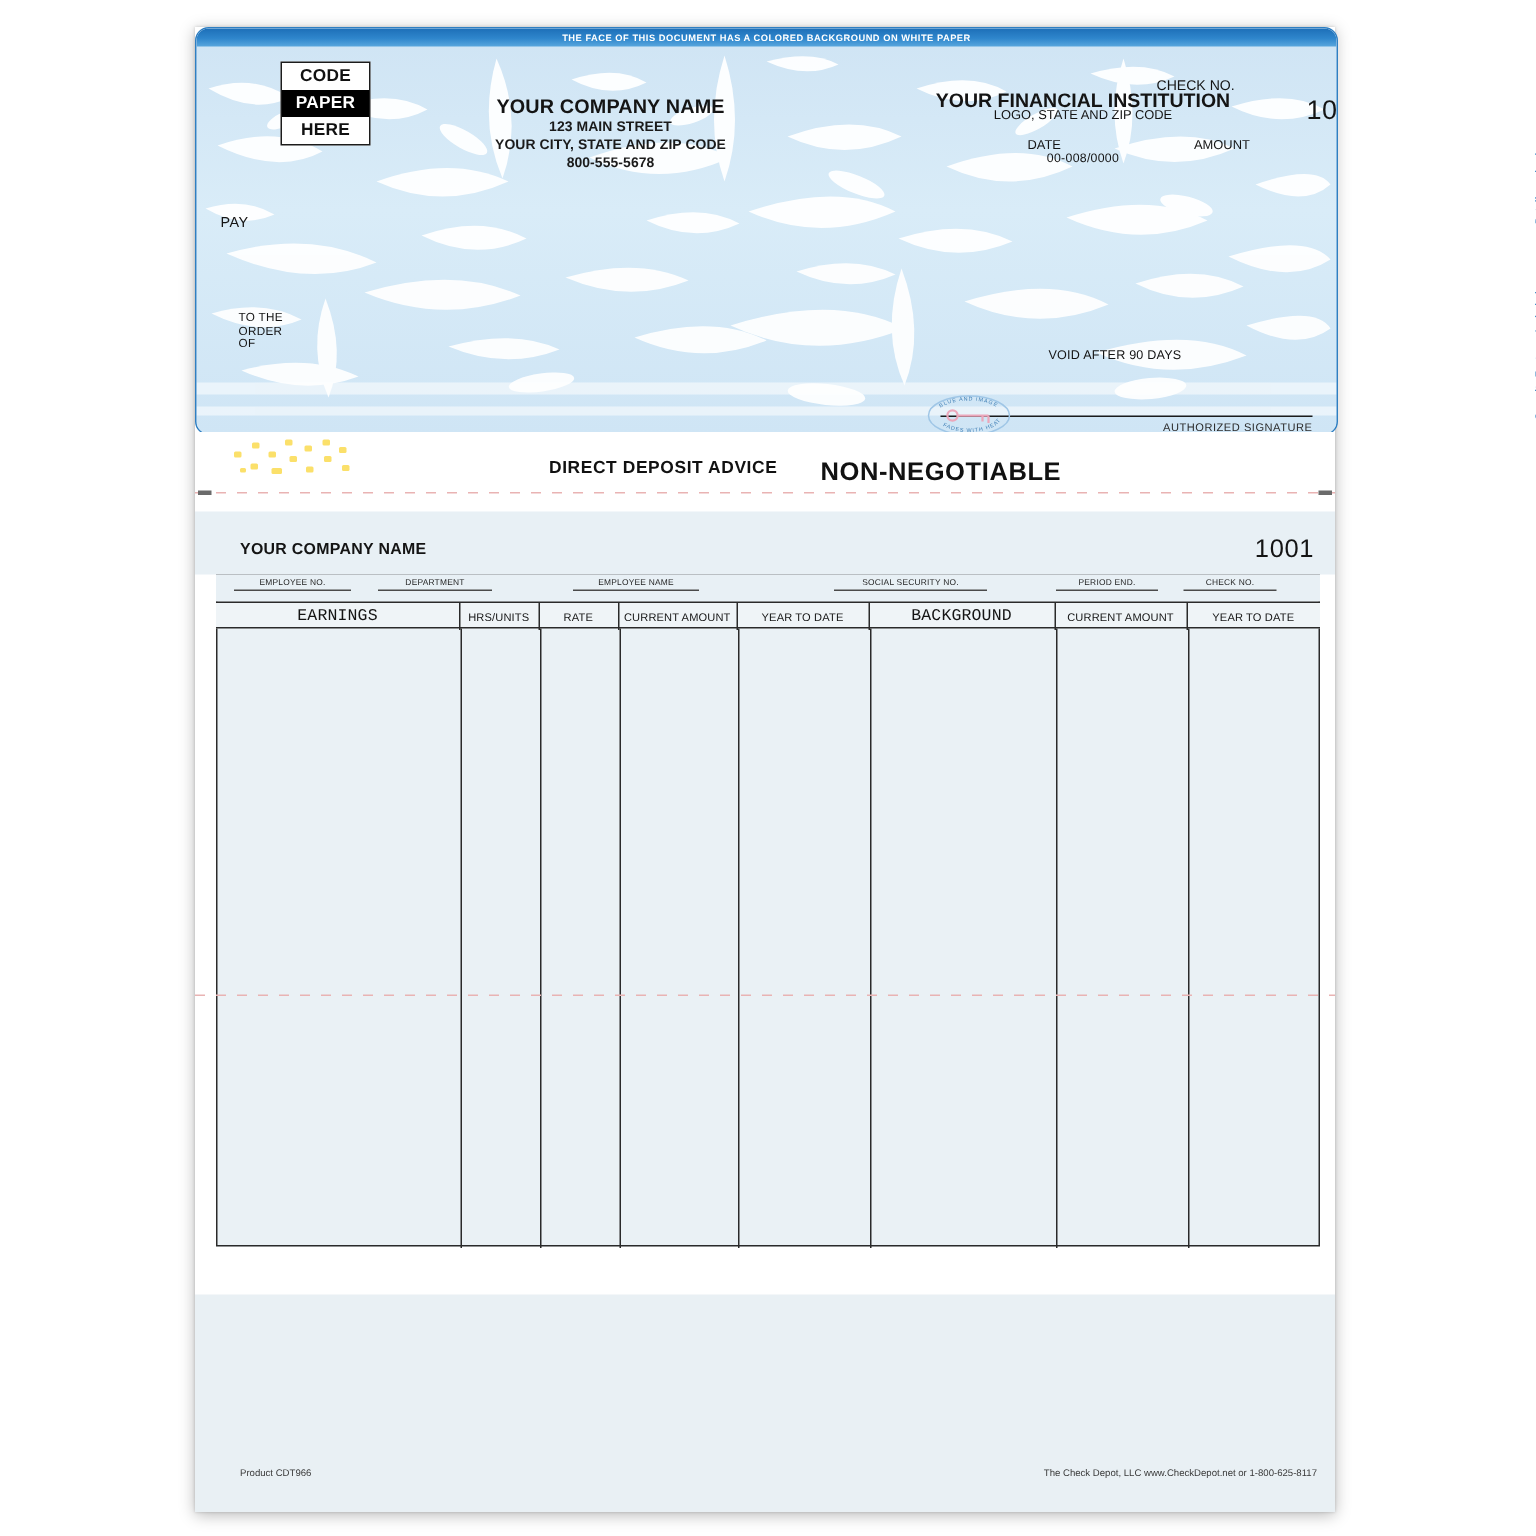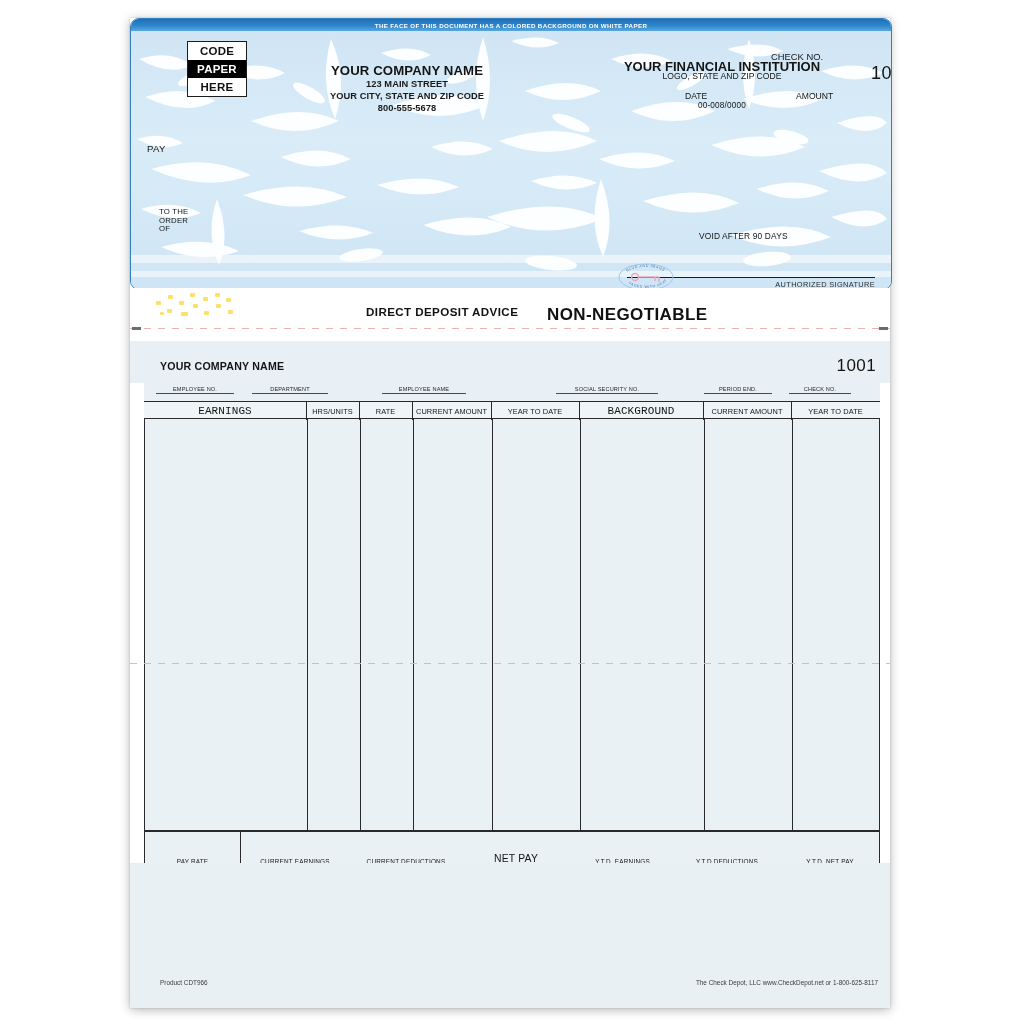--- a/index.html
+++ b/index.html
@@ -332,30 +332,20 @@
           <div class="colcell" style="left: 347px; width: 88px;">YEAR TO DATE</div>
           <div class="vline" style="left: 347px; top: 0px; height: 18px;"></div>
           <div class="colcell big" style="left: 435px; width: 124px;">BACKGROUND</div>
           <div class="vline" style="left: 435px; top: 0px; height: 18px;"></div>
           <div class="colcell" style="left: 559px; width: 88px;">CURRENT AMOUNT</div>
           <div class="vline" style="left: 559px; top: 0px; height: 18px;"></div>
           <div class="colcell" style="left: 647px; width: 89px;">YEAR TO DATE</div>
           <div class="vline" style="left: 647px; top: 0px; height: 18px;"></div>
         </div>
 
-      <div id="totrow">
-          <div class="totlbl" style="left: 0px; width: 95px;">PAY RATE</div>
-          <div class="totlbl" style="left: 95px; width: 110px;">CURRENT EARNINGS</div>
-          <div class="totsep" style="left: 95px;"></div>
-          <div class="totlbl" style="left: 205px; width: 112px;">CURRENT DEDUCTIONS</div>
-          <div class="totlbl big" style="left: 317px; width: 108px;">NET PAY</div>
-          <div class="totlbl" style="left: 425px; width: 105px;">Y.T.D. EARNINGS</div>
-          <div class="totlbl" style="left: 530px; width: 104px;">Y.T.D DEDUCTIONS</div>
-          <div class="totlbl" style="left: 634px; width: 102px;">Y.T.D. NET PAY</div>
-        </div>
     </div>
 
     <div class="perf" style="top:645px"></div>
 
     <div id="bottom">
       <div class="ftl">Product CDT966</div>
       <div class="ftr">The Check Depot, LLC  www.CheckDepot.net  or  1-800-625-8117</div>
     </div>
 
   </div>

